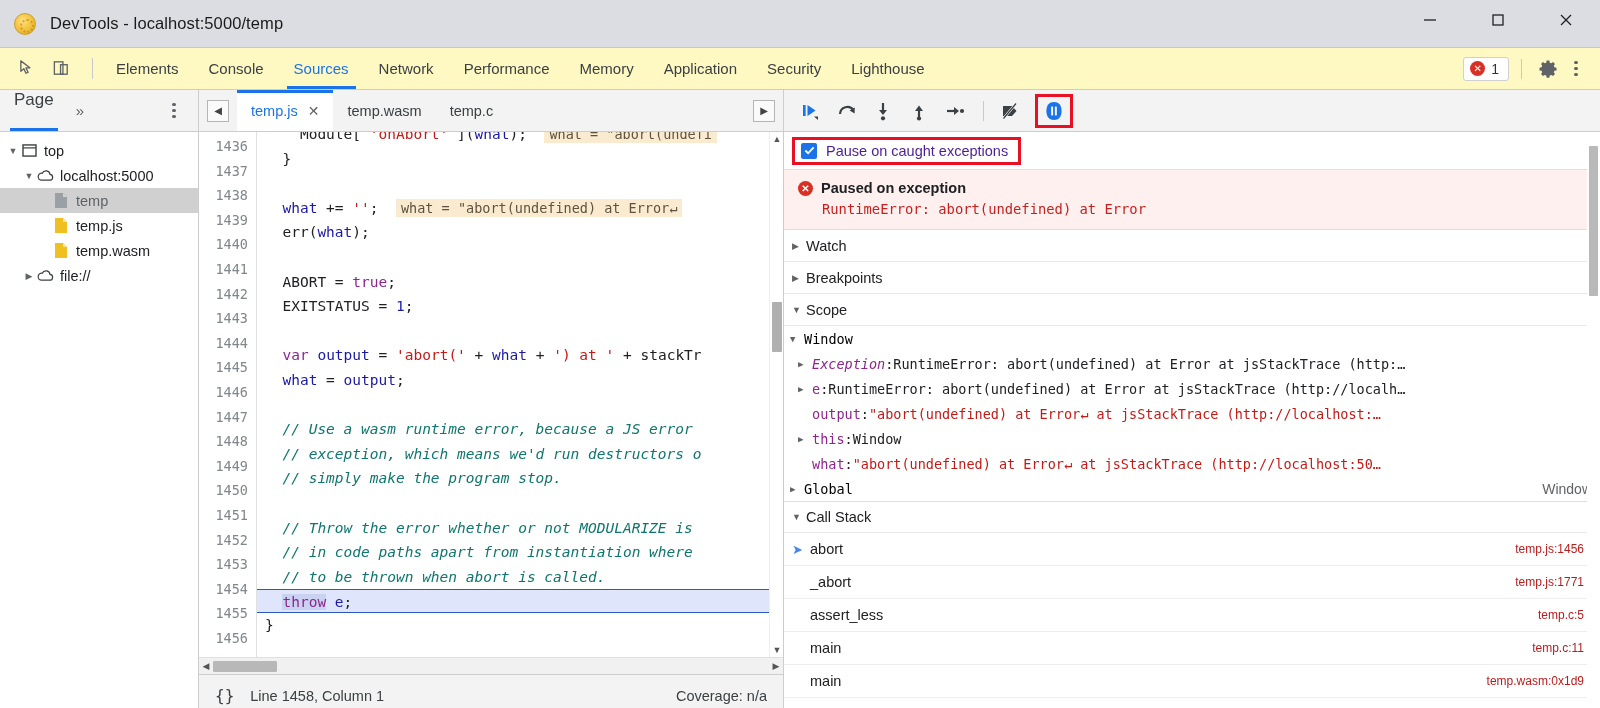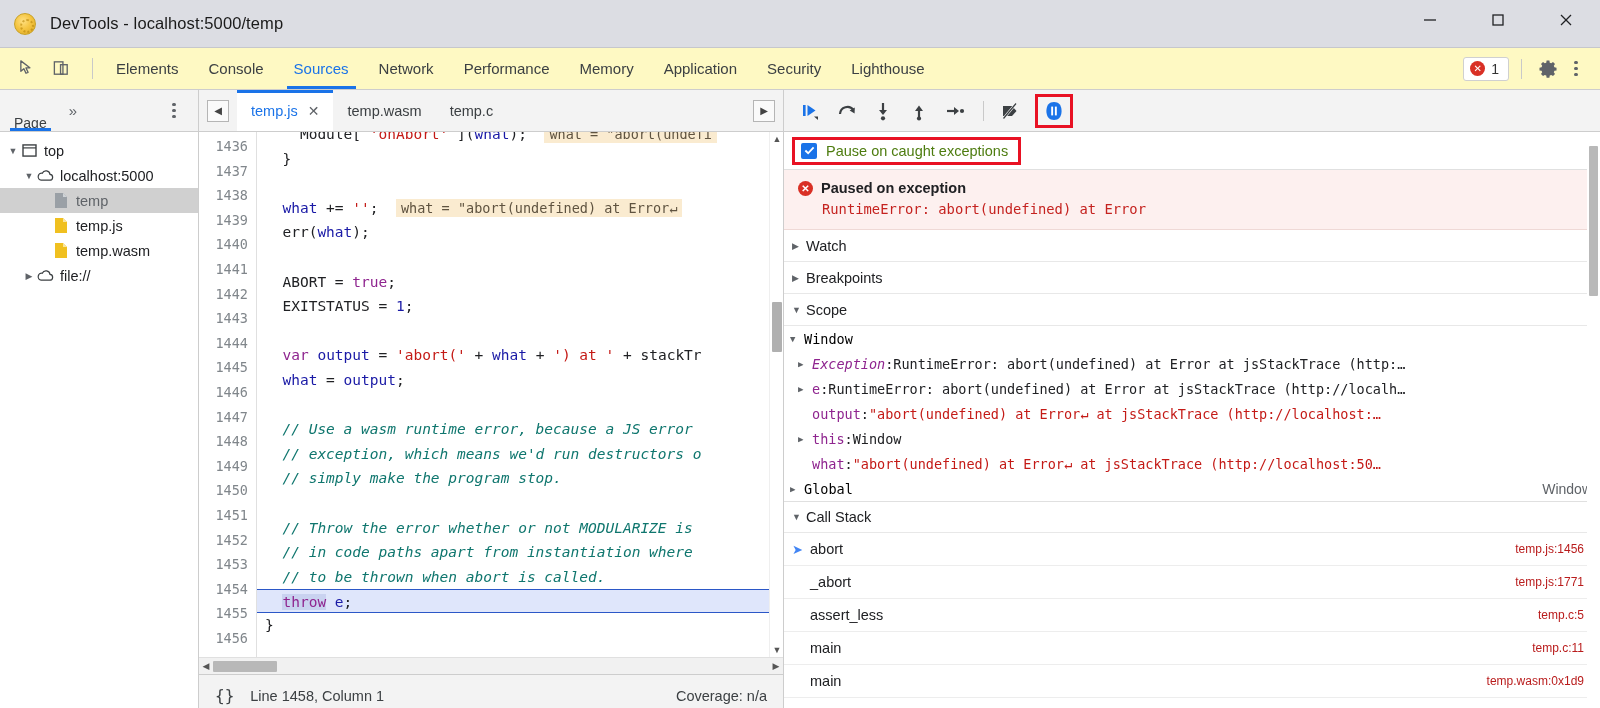--- a/index.html
+++ b/index.html
@@ -79,21 +79,21 @@
 
   
   .workspace { display: flex; height: 626px; }
 
   
   .navigator { width: 199px; border-right: 1px solid #cdcdcd; background: #fff; display: flex; flex-direction: column; }
   .nav-header {
     height: 42px; background: #f3f3f3; border-bottom: 1px solid #cdcdcd;
     display: flex; align-items: center; padding: 0 10px; position: relative;
   }
-  .nav-tab { font-size: 14px; color: #3c4043; position: relative; padding: 0 4px; height: 100%; display: flex; align-items: flex-end; }
+  .nav-tab { font-size: 17px; color: #3c4043; position: relative; padding: 0 4px; height: 100%; display: flex; align-items: flex-start; }
   .nav-tab.active::after {
     content: ""; position: absolute; left: 0; right: 0; bottom: 0; height: 3px; background: #1a73e8;
   }
   .chev2 { margin-left: 18px; font-size: 15px; color: #5f6368; }
   .nav-kebab { margin-left: auto; }
   .tree { padding-top: 6px; font-size: 14.5px; color: #202124; }
   .trow {
     display: flex; align-items: center; height: 25px; white-space: nowrap;
     padding-right: 4px; cursor: default;
   }
@@ -186,21 +186,21 @@
     padding-left: 8px; background: #fff;
   }
   .pause-box {
     display: flex; align-items: center; border: 3px solid #e81123;
     padding: 3px 10px 3px 6px; gap: 9px;
   }
   .cb {
     width: 16px; height: 16px; background: #1a73e8; border-radius: 2px;
     display: flex; align-items: center; justify-content: center; flex: none;
   }
-  .pause-label { font-size: 14.5px; color: #4d7c0f; white-space: nowrap; }
+  .pause-label { font-size: 14.5px; color: #4c1d95; white-space: nowrap; }
   .paused-banner { background: #fdf0ef; padding: 10px 14px 12px 14px; border-bottom: 1px solid #efd9d6; }
   .pb-title { display: flex; align-items: center; gap: 8px; font-size: 14.5px; font-weight: bold; color: #202124; }
   .pb-ico { width: 15px; height: 15px; border-radius: 50%; background: #d93025; color: #fff; font-size: 10px; line-height: 15px; text-align: center; flex: none; }
   .pb-msg { margin-top: 5px; padding-left: 24px; font-family: "DejaVu Sans Mono", monospace; font-size: 13.8px; color: #c5221f; }
 
   .section-hd {
     height: 32px; display: flex; align-items: center; padding-left: 8px;
     font-size: 14.5px; color: #202124; border-bottom: 1px solid #e8e8e8; background: #fff;
   }
   .arrow { width: 14px; font-size: 9px; color: #5f6368; display: inline-block; flex: none; }

